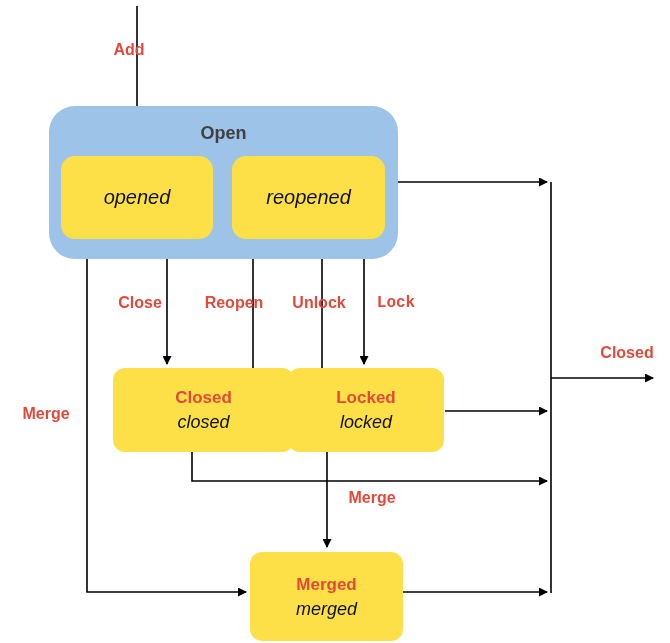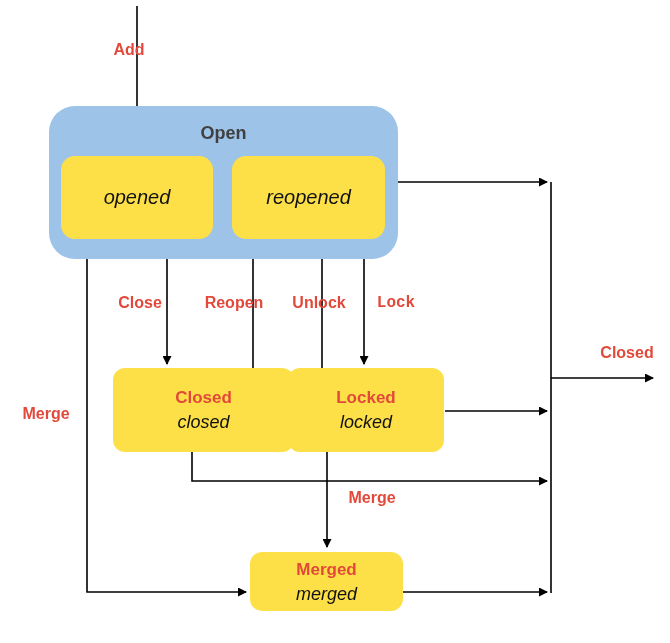--- a/index.html
+++ b/index.html
@@ -61,21 +61,21 @@
   .leaf .state-value {
     font-style: italic;
     color: #111111;
     font-size: 18px;
     line-height: 25px;
   }
   #opened-box   { left: 61px;  top: 156px; width: 152px; height: 83px; }
   #reopened-box { left: 232px; top: 156px; width: 153px; height: 83px; }
   #closed-box   { left: 113px; top: 368px; width: 181px; height: 84px; border-radius: 12px; text-align: center; }
   #locked-box   { left: 288px; top: 368px; width: 156px; height: 84px; border-radius: 12px; align-items: center; }
-  #merged-box   { left: 250px; top: 552px; width: 153px; height: 59px; border-radius: 12px; }
+  #merged-box   { left: 250px; top: 552px; width: 153px; height: 89px; border-radius: 12px; }
   
   .edge-label {
     position: absolute;
     color: #e2493a;
     font-weight: bold;
     font-size: 16px;
     white-space: nowrap;
     transform: translateX(-50%);
   }
   #label-add          { left: 113px; top: 41px; margin-left: 16px;  }

